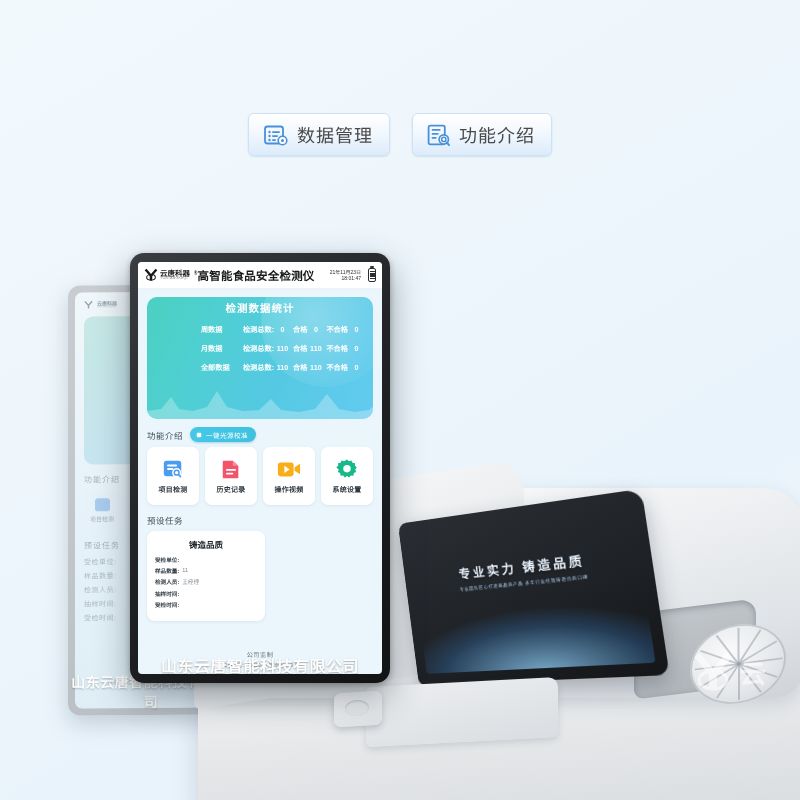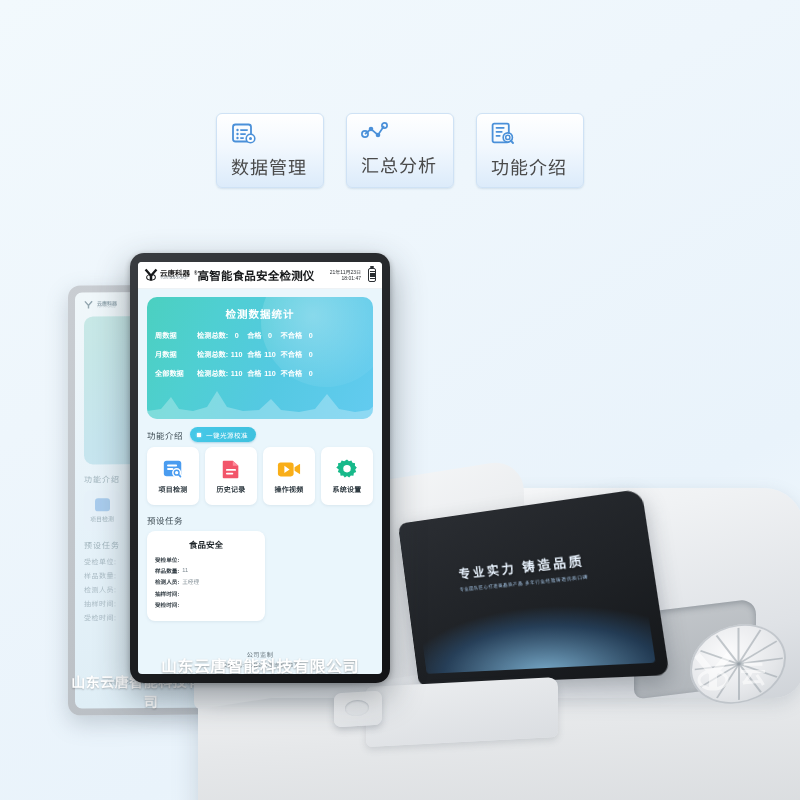--- a/index.html
+++ b/index.html
@@ -15,26 +15,25 @@
     position:absolute;left:0;right:0;top:30px;text-align:center;
     font-family:"DejaVu Serif","Liberation Serif",serif;
     font-size:54px;font-weight:700;letter-spacing:2px;color:#1d1d1f;
     line-height:1;
   }
   .nav-row{
     position:absolute;left:0;right:0;top:113px;
     display:flex;justify-content:center;gap:22px;
   }
   .nav-btn{
-    display:flex;align-items:flex-start;gap:8px;
+    display:flex;align-items:flex-end;gap:8px;
     padding:7px 16px 8px 14px;border-radius:6px;
     background:linear-gradient(180deg,#ffffff 0%,#f2f8fe 45%,#dcebfa 100%);
     border:1px solid #cfe2f5;
     box-shadow:0 1px 2px rgba(80,120,160,.18),inset 0 1px 0 #fff;
-    flex-direction:column;
   }
   .nav-btn .lbl{font-size:18px;color:#4a4a4a;letter-spacing:1px;}
   .nav-btn svg{display:block;}
 
   
   .ghost-tablet{
     position:absolute;left:68px;top:285px;width:166px;height:430px;
     border-radius:12px;
     background:linear-gradient(135deg,#c9cdd2 0%,#bfc4c9 55%,#b6bbc1 100%);
     box-shadow:0 8px 22px rgba(90,105,120,.28);
@@ -212,37 +211,37 @@
   .batt::before{
     content:"";position:absolute;top:-3px;left:50%;transform:translateX(-50%);
     width:4px;height:2px;background:#2b2f33;border-radius:1px;
   }
   .batt i{display:block;width:5px;height:1.4px;background:#2b2f33;}
 
   
   .app-body{flex:1;padding:8px 9px 0;overflow:hidden;position:relative;}
 
   .stat-card{
-    border-radius:10px;padding:9px 0 0;position:relative;overflow:hidden;
+    border-radius:10px;padding:3px 0 0;position:relative;overflow:hidden;
     background:linear-gradient(115deg,#4bd0c0 0%,#4fcfd2 28%,#54c9e2 58%,#63cbf0 100%);
     height:122px;box-sizing:border-box;
   }
   .stat-card .blob{
     position:absolute;right:-18px;top:-40px;width:130px;height:130px;border-radius:50%;
     background:radial-gradient(circle at 40% 45%, rgba(255,255,255,.30), rgba(255,255,255,.05) 70%);
   }
   .stat-card .wave{position:absolute;left:0;right:0;bottom:0;height:34px;}
   .stat-title{
     text-align:center;font-size:10.5px;font-weight:700;color:#ffffff;
     letter-spacing:1px;position:relative;
   }
   .stat-rows{margin-top:9px;position:relative;}
   .stat-row{
     display:flex;align-items:center;font-size:7.2px;color:#ffffff;
-    font-weight:700;padding:0 8px;margin-bottom:9px;white-space:nowrap;
+    font-weight:700;padding:0 8px;margin-bottom:9px;white-space:nowrap;justify-content:flex-end;
   }
   .stat-row .k{width:40px;flex:0 0 40px;text-align:left;}
   .stat-row .lab{margin-left:2px;}
   .stat-row .num{display:inline-block;min-width:17px;text-align:center;font-weight:700;}
 
   .sec-row{
     display:flex;align-items:center;gap:7px;margin:8px 0 5px;
   }
   .sec-lbl{font-size:8.5px;color:#3c4a52;letter-spacing:.5px;}
   .calib{
@@ -310,32 +309,20 @@
             <rect x="9" y="12.2" width="6" height="1.7" rx=".8" fill="#4a90d9"></rect>
           <circle cx="6.5" cy="17" r="1.2" fill="#4a90d9"></circle>
             <rect x="9" y="16.2" width="4" height="1.7" rx=".8" fill="#4a90d9"></rect>
           <circle cx="19.5" cy="17.5" r="4.3" fill="#fff" stroke="#4a90d9" stroke-width="1.6"></circle>
           <circle cx="19.5" cy="17.5" r="1.5" fill="#4a90d9"></circle>
         </svg>
       </span>
       <span class="lbl">数据管理</span>
     </div>
 
-    <div class="nav-btn">
-      <span>
-        <svg width="28" height="22" viewBox="0 0 28 22">
-          <path d="M4 13 L10 8 L17 14 L23 5" fill="none" stroke="#4a90d9" stroke-width="1.7"></path>
-          <circle cx="4" cy="13" r="3.1" fill="none" stroke="#4a90d9" stroke-width="1.7"></circle>
-          <circle cx="10" cy="8" r="2.3" fill="#4a90d9"></circle>
-          <circle cx="17" cy="14" r="2.3" fill="#4a90d9"></circle>
-          <circle cx="23.5" cy="4.5" r="2.6" fill="none" stroke="#4a90d9" stroke-width="1.7"></circle>
-        </svg>
-      </span>
-      <span class="lbl">汇总分析</span>
-    </div>
 
     <div class="nav-btn">
       <span>
         <svg width="24" height="24" viewBox="0 0 24 24">
           <path d="M3.2 2.6 h13 a1.6 1.6 0 0 1 1.6 1.6 v15.6 a1.6 1.6 0 0 1 -1.6 1.6 h-13 a1.6 1.6 0 0 1 -1.6 -1.6 v-15.6 a1.6 1.6 0 0 1 1.6 -1.6 z" fill="none" stroke="#4a90d9" stroke-width="1.8"></path>
           <rect x="4.6" y="6" width="9" height="1.7" rx=".8" fill="#4a90d9"></rect>
           <rect x="4.6" y="10" width="7" height="1.7" rx=".8" fill="#4a90d9"></rect>
           <rect x="4.6" y="14" width="5" height="1.7" rx=".8" fill="#4a90d9"></rect>
           <circle cx="16.8" cy="16.4" r="4.6" fill="#fff" stroke="#4a90d9" stroke-width="1.7"></circle>
           <circle cx="16.8" cy="16.4" r="2.1" fill="none" stroke="#4a90d9" stroke-width="1.5"></circle>
@@ -537,21 +524,21 @@
             <svg width="22" height="22" viewBox="0 0 24 24">
               <path fill="#17b98a" d="M12 1.6 l2.1 1.9 2.7-.8 1.2 2.6 2.8.4-.2 2.8 2.1 1.9-1.7 2.2 1 2.6-2.5 1.3-.5 2.8-2.8-.2-1.8 2.1-2.4-1.5-2.4 1.5-1.8-2.1-2.8.2-.5-2.8-2.5-1.3 1-2.6L.3 10.4 2.4 8.5l-.2-2.8 2.8-.4 1.2-2.6 2.7.8z"></path>
               <circle cx="12" cy="11.6" r="4.1" fill="#ffffff"></circle>
             </svg>
             <span class="fn-t">系统设置</span>
           </div>
         </div>
 
         <div class="task-lbl">预设任务</div>
         <div class="task-card">
-          <div class="tt">食品安全</div>
+          <div class="tt">铸造品质</div>
           <div class="tr">
             <b>受检单位:</b>
             <span></span>
           </div>
           <div class="tr">
             <b>样品数量:</b>
             <span>11</span>
           </div>
           <div class="tr">
             <b>检测人员:</b>

